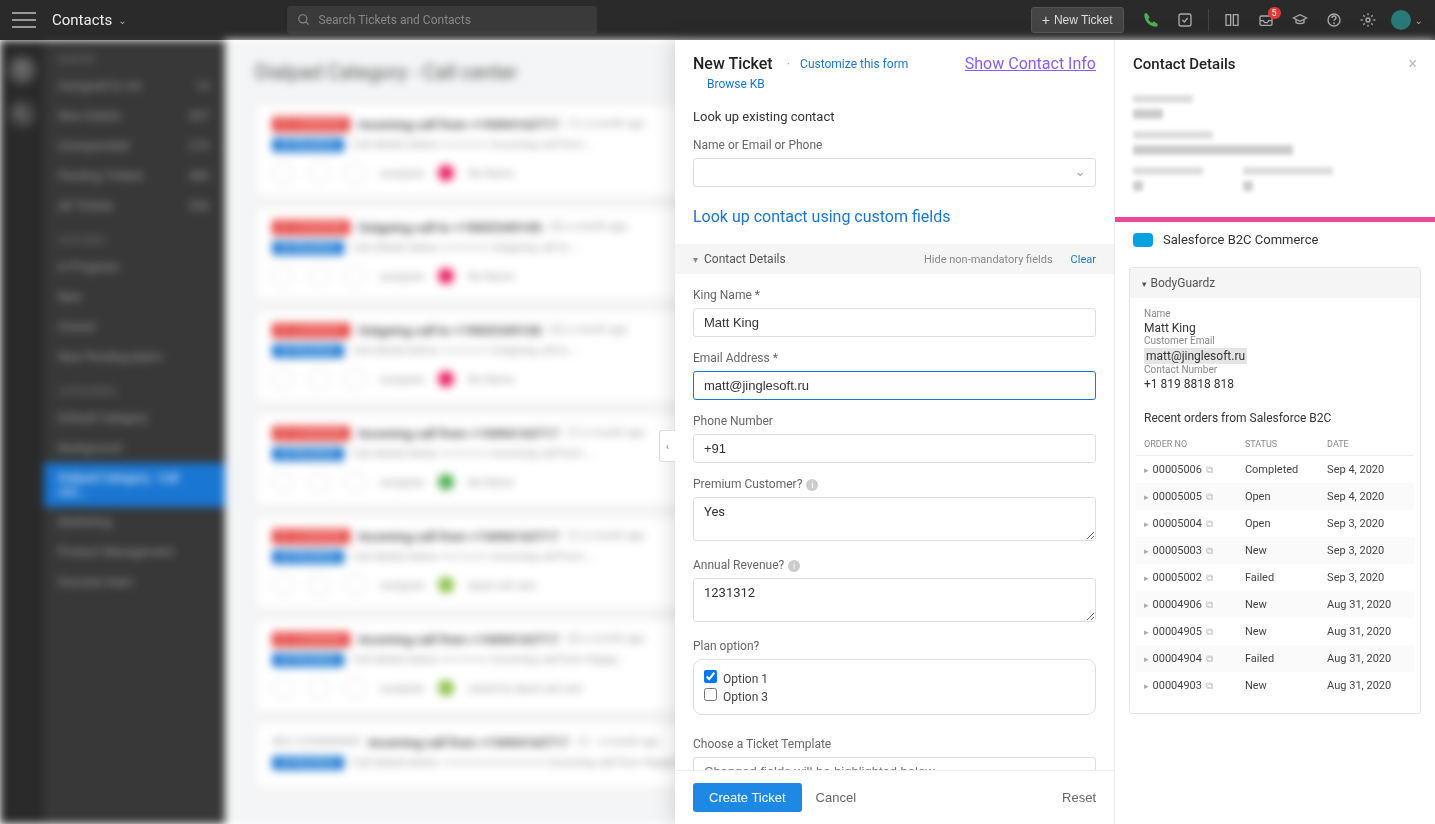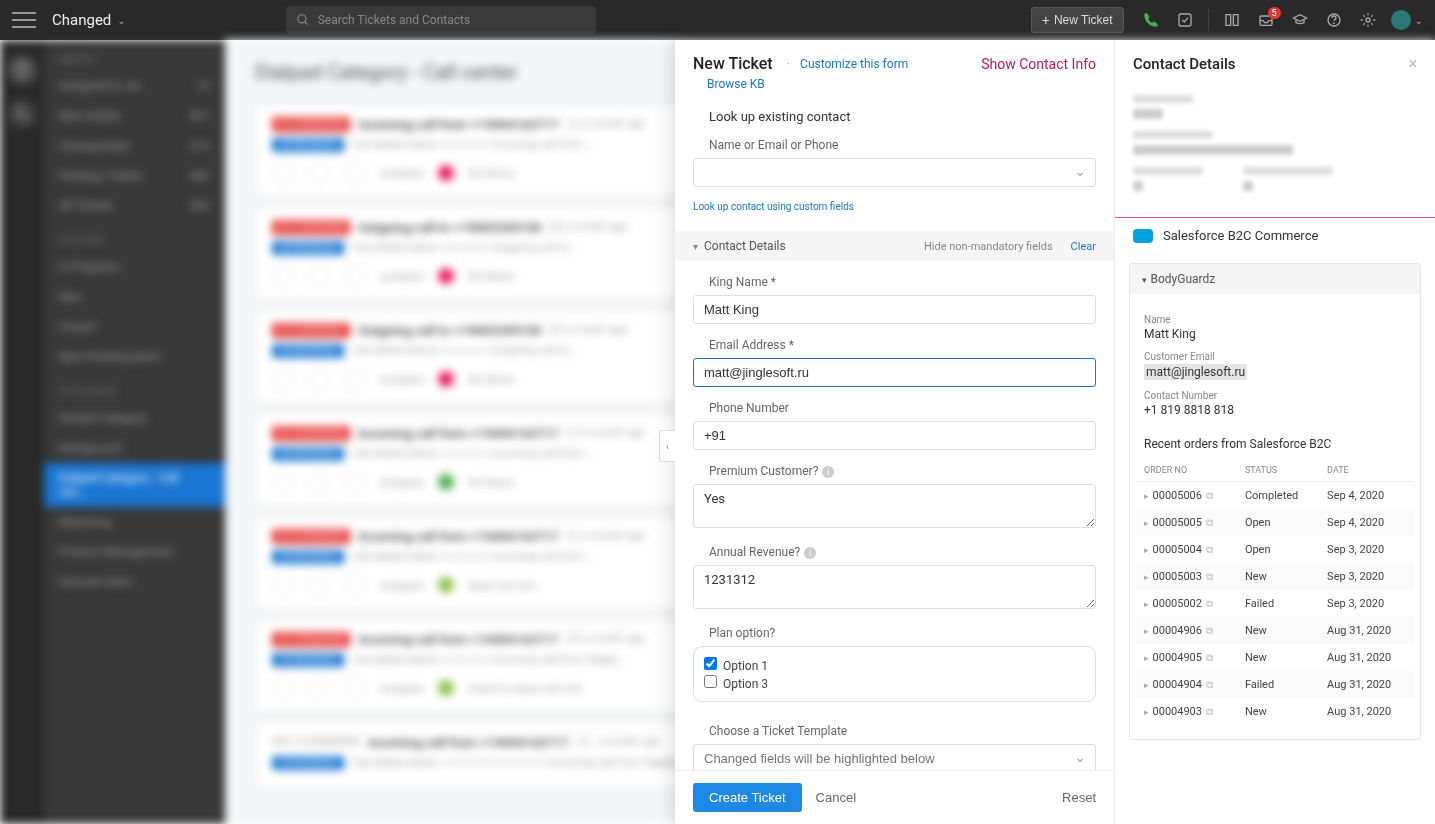--- a/index.html
+++ b/index.html
@@ -47,31 +47,31 @@
 
 
 .panels { position:absolute; top:40px; right:0; bottom:0; display:flex; background:#fff; box-shadow:-2px 0 20px rgba(0,0,0,0.15); }
 
 .panel-form { width:440px; border-right:1px solid #eee; display:flex; flex-direction:column; }
 .panel-form .header { padding:14px 18px; display:flex; align-items:center; flex-wrap:wrap; gap:4px 10px; }
 .panel-form .header h3 { font-size:16px; font-weight:500; color:#222; margin-right:4px; }
 .panel-form .header .dot { color:#aaa; }
 .panel-form .header .link { color:#1976d2; font-size:12px; }
 .panel-form .header .sp { flex:1; }
-.panel-form .header .link2 { color:#be185d; font-size:14px; }
+.panel-form .header .link2 { color:#8b5cf6; font-size:16px;text-decoration:underline; }
 
 .panel-form .body { flex:1; overflow-y:auto; padding:0 18px 12px; }
-.panel-form .lbl { font-size:12px; color:#666; margin:14px 16px 6px; display:block; }
+.panel-form .lbl { font-size:12px; color:#666; margin:14px 0 6px; display:block; }
 .panel-form .input { width:100%; border:1px solid #ddd; border-radius:3px; padding:6px 10px; font-size:13px; color:#333; background:#fff; }
 .panel-form .input.focused { border-color:#1976d2; }
 .panel-form .textarea { resize:vertical; min-height:32px; font-family:inherit; }
 .panel-form .select { position:relative; }
 .panel-form .select::after { content:'⌄'; position:absolute; right:10px; top:5px; color:#aaa; pointer-events:none; font-size:14px; }
 .panel-form .select .input { padding-right:28px; }
-.panel-form .link3 { color:#1976d2; font-size:10px; display:inline-block; margin-top:14px; }
+.panel-form .link3 { color:#1976d2; font-size:16px; display:inline-block; margin-top:20px; }
 
 .panel-form .section-hdr { background:#f5f5f5; margin:18px -18px 0; padding:8px 18px; display:flex; align-items:center; font-size:12px; color:#555; }
 .panel-form .section-hdr .caret { margin-right:6px; color:#888; font-size:10px; }
 .panel-form .section-hdr .sp { flex:1; }
 .panel-form .section-hdr .hint { color:#888; font-size:11px; margin-right:10px; }
 .panel-form .section-hdr .clear { color:#1976d2; font-size:11px;margin-left:8px; }
 
 .panel-form .checks { border:1px solid #ddd; border-radius:9px; padding:8px 10px; }
 .panel-form .checks label { display:block; font-size:12px; color:#444; margin:2px 0; }
 .panel-form .checks input { margin-right:6px; }
@@ -85,29 +85,29 @@
 
 .panel-contact { width:320px; display:flex; flex-direction:column; }
 .panel-contact .header { padding:14px 18px; display:flex; align-items:center; }
 .panel-contact .header h3 { font-size:15px; font-weight:500; color:#222; }
 .panel-contact .header .close { margin-left:auto; color:#bbb; font-size:16px; }
 .panel-contact .info { padding:8px 18px 14px; }
 .panel-contact .info .blur-row { margin-bottom:12px; }
 .panel-contact .info .blur-lbl { width:60px; height:8px; background:#ddd; border-radius:2px; margin-bottom:6px; filter:blur(2px); }
 .panel-contact .info .blur-val { width:120px; height:10px; background:#ccc; border-radius:2px; filter:blur(2px); }
 .panel-contact .info .cols { display:flex; gap:40px; }
-.panel-contact .sf-row { border-top:1px solid #ec4899; padding:10px 18px; display:flex; align-items:center; gap:10px; }
+.panel-contact .sf-row { border-top:5px solid #ec4899; padding:10px 18px; display:flex; align-items:center; gap:10px; }
 .panel-contact .sf-row .sf-icon { width:20px; height:14px; background:#00a1e0; border-radius:4px; }
 .panel-contact .sf-row span { font-size:13px; color:#333; }
 
 .panel-contact .card { margin:10px 14px; border:1px solid #e5e5e5; border-radius:3px; }
 .panel-contact .card-hdr { background:#f5f5f5; padding:8px 12px; font-size:12px; color:#555; }
 .panel-contact .card-hdr .caret { margin-right:4px; font-size:9px; }
 .panel-contact .card-body { padding:10px 14px; }
-.panel-contact .card-body .fl { font-size:10px; color:#888; margin-top:10px; }
+.panel-contact .card-body .fl { font-size:10px; color:#888; margin-top:0; }
 .panel-contact .card-body .fv { font-size:12px; color:#333; margin-top:2px; }
 .panel-contact .card-body .fv.hl { background:#e5e5e5; display:inline-block; padding:1px 2px; }
 
 .panel-contact .orders-hdr { padding:10px 14px 8px; font-size:12px; color:#333; }
 .panel-contact .tbl { padding:0 6px 14px; }
 .panel-contact .tbl table { width:100%; border-collapse:collapse; font-size:11px; }
 .panel-contact .tbl th { text-align:left; color:#888; font-weight:400; font-size:9px; text-transform:uppercase; padding:6px 8px; border-bottom:1px solid #eee; }
 .panel-contact .tbl td { padding:7px 8px; color:#444; }
 .panel-contact .tbl tr:nth-child(even) td { background:#fafafa; }
 .panel-contact .tbl .caret2 { color:#aaa; margin-right:4px; font-size:9px; }
@@ -118,21 +118,21 @@
 </style>
 </head>
 <body>
 
 <div class="topbar">
   <div class="menu-icon">
       <span></span>
       <span></span>
       <span></span>
     </div>
-  <span class="title">Changed</span>
+  <span class="title">Contacts</span>
   <span class="chev">⌄</span>
   <div class="search">
     <svg width="14" height="14" viewBox="0 0 24 24" fill="none" stroke="#888" stroke-width="2">
         <circle cx="10" cy="10" r="7"></circle>
         <line x1="20" y1="20" x2="15" y2="15"></line>
       </svg>
     <span>Search Tickets and Contacts</span>
   </div>
   <div class="spacer"></div>
   <button class="new-ticket-btn">

